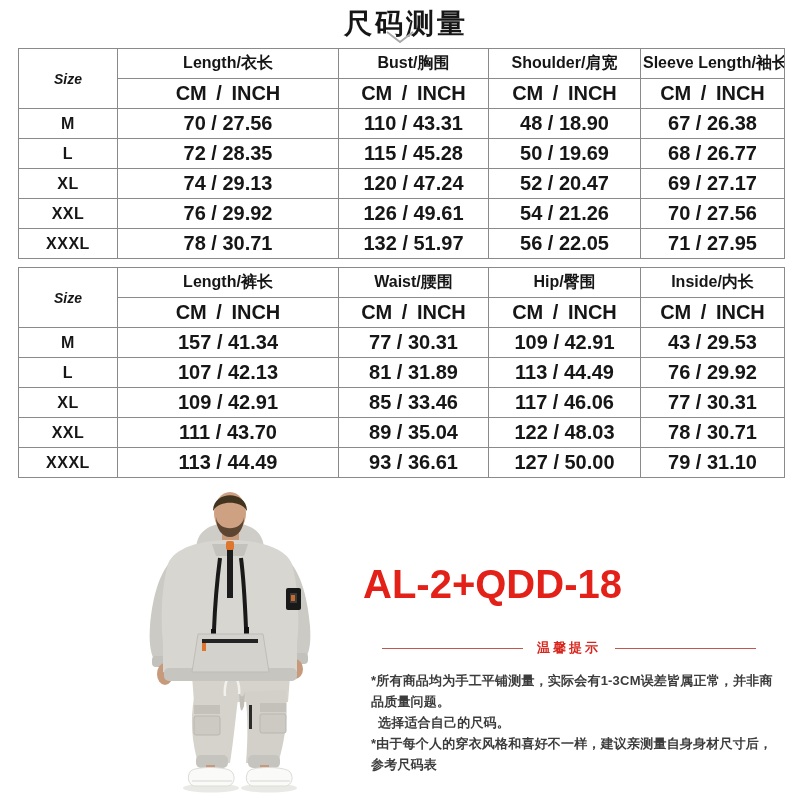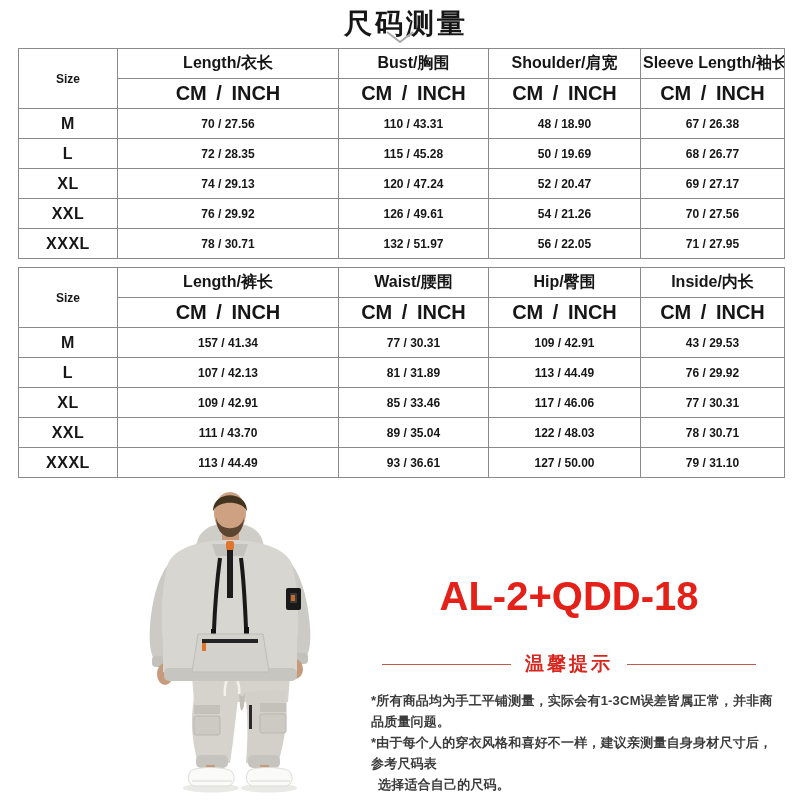--- a/index.html
+++ b/index.html
@@ -46,52 +46,52 @@
     border: 1px solid #8a8a8a;
     text-align: center;
     vertical-align: middle;
     font-weight: bold;
     color: #161616;
     padding: 0 2px;
     overflow: hidden;
     white-space: nowrap;
   }
   tr.hdr-row td   { height: 30px; font-size: 16px; text-align: center; }
-  tr.hdr-row td.size-hdr { font-size: 12px; }
+  tr.hdr-row td.size-hdr { font-size: 14px; font-style: italic; }
   tr.unit-row td  { height: 30px; font-size: 20px; word-spacing: 4px; }
-  tr.data-row td  { height: 30px; font-size: 12px; }
+  tr.data-row td  { height: 30px; font-size: 20px; }
   tr.data-row td.size-val { font-size: 16px; letter-spacing: 0.5px; }
 
   
   .photo-wrap {
     position: absolute; left: 108px; top: 486px;
     width: 264px; height: 312px;
   }
 
   .right-col {
     position: absolute; left: 363px; top: 558px;
     width: 412px;
   }
   .model-code {
-    text-align: center;
+    text-align: left;
     font-size: 40px;
     font-weight: bold;
     color: #e32119;
     letter-spacing: 0px;
-    margin-top: 16px;
+    margin-top: 4px;
   }
   .tips-header {
     margin: 32px auto 0 auto;
     width: 374px;
     display: flex; align-items: center; gap: 14px;
   }
   .tips-header .tip-line { flex: 1; height: 1px; background: #c2574e; }
   .tips-title {
     color: #d8261e;
-    font-size: 19px; font-weight: bold;
+    font-size: 13px; font-weight: bold;
     letter-spacing: 3px;
     white-space: nowrap;
   }
   .tips-notes {
     margin-top: 13px;
     font-size: 13px;
     font-weight: 600;
     color: #3c3c3c;
     line-height: 1.62;
     letter-spacing: 0.2px;
@@ -307,16 +307,16 @@
 
 <div class="right-col">
   <div class="model-code">AL-2+QDD-18</div>
   <div class="tips-header">
     <div class="tip-line"></div>
     <div class="tips-title">温馨提示</div>
     <div class="tip-line"></div>
   </div>
   <div class="tips-notes">
       <div class="note-line">*所有商品均为手工平铺测量，实际会有1-3CM误差皆属正常，并非商品质量问题。</div>
+      <div class="note-line cont">选择适合自己的尺码。</div>
       <div class="note-line">*由于每个人的穿衣风格和喜好不一样，建议亲测量自身身材尺寸后，参考尺码表</div>
-      <div class="note-line cont">选择适合自己的尺码。</div>
     </div>
 </div>
 
 </body></html>

